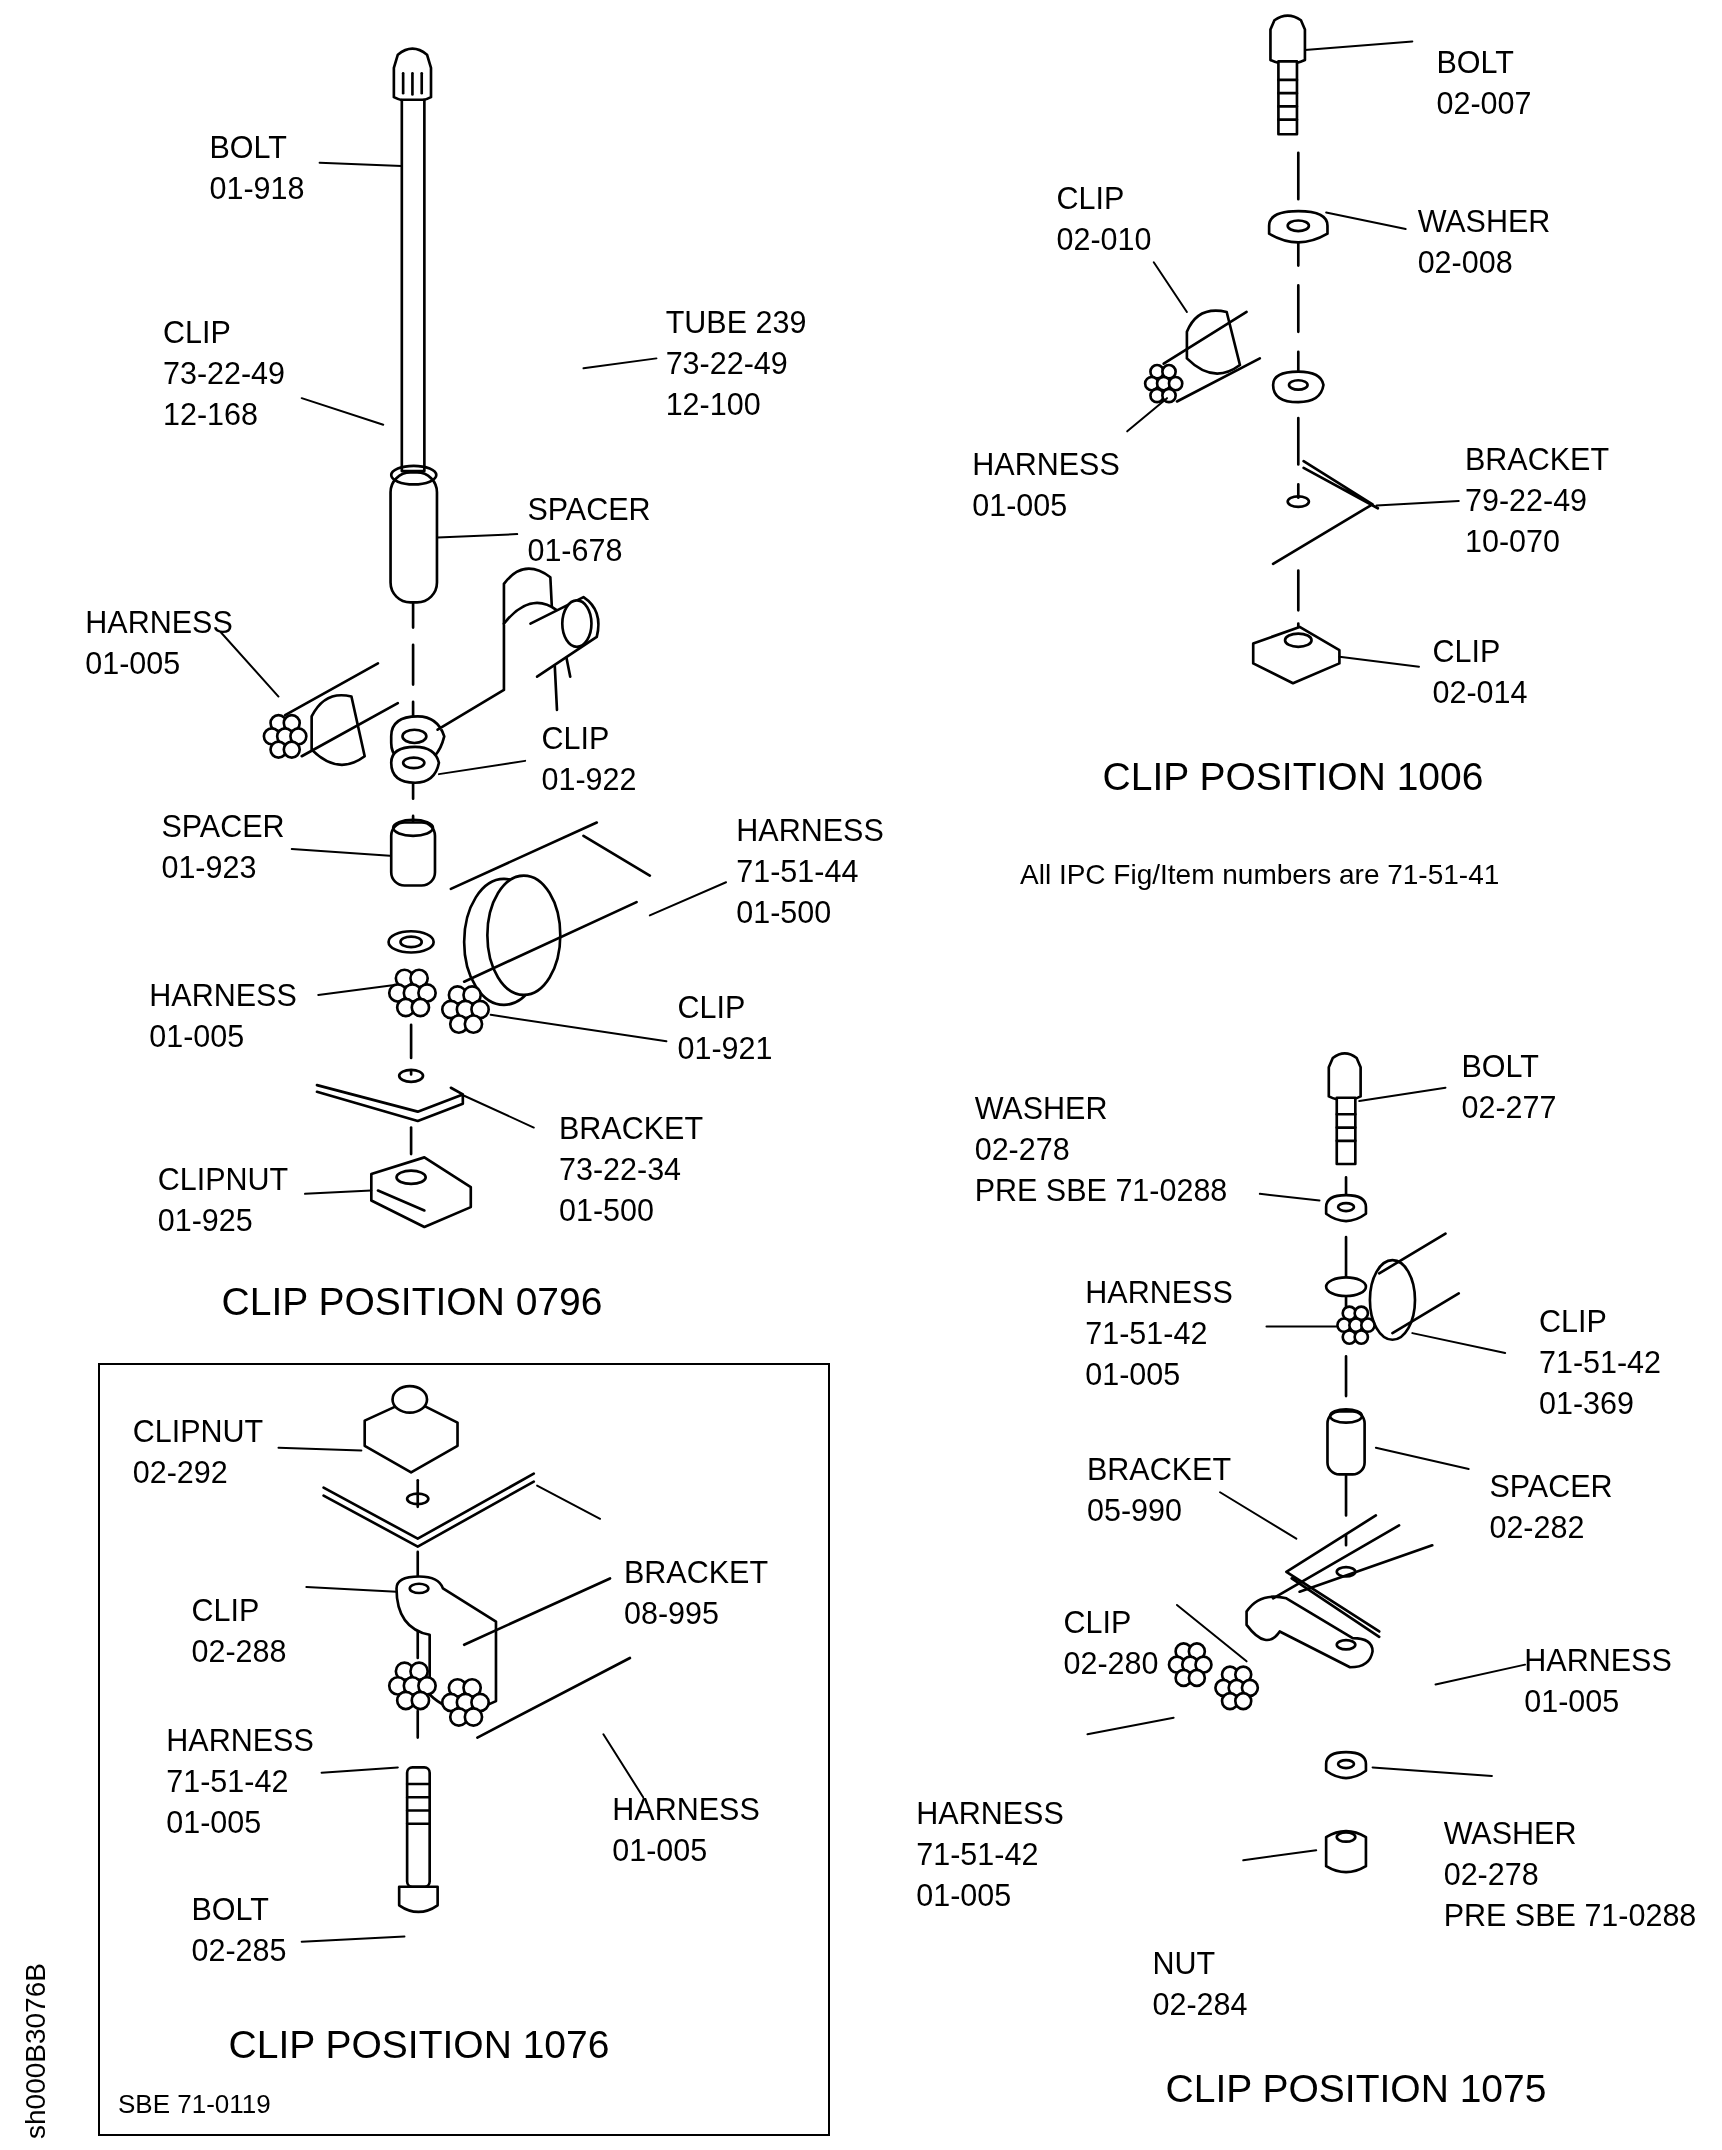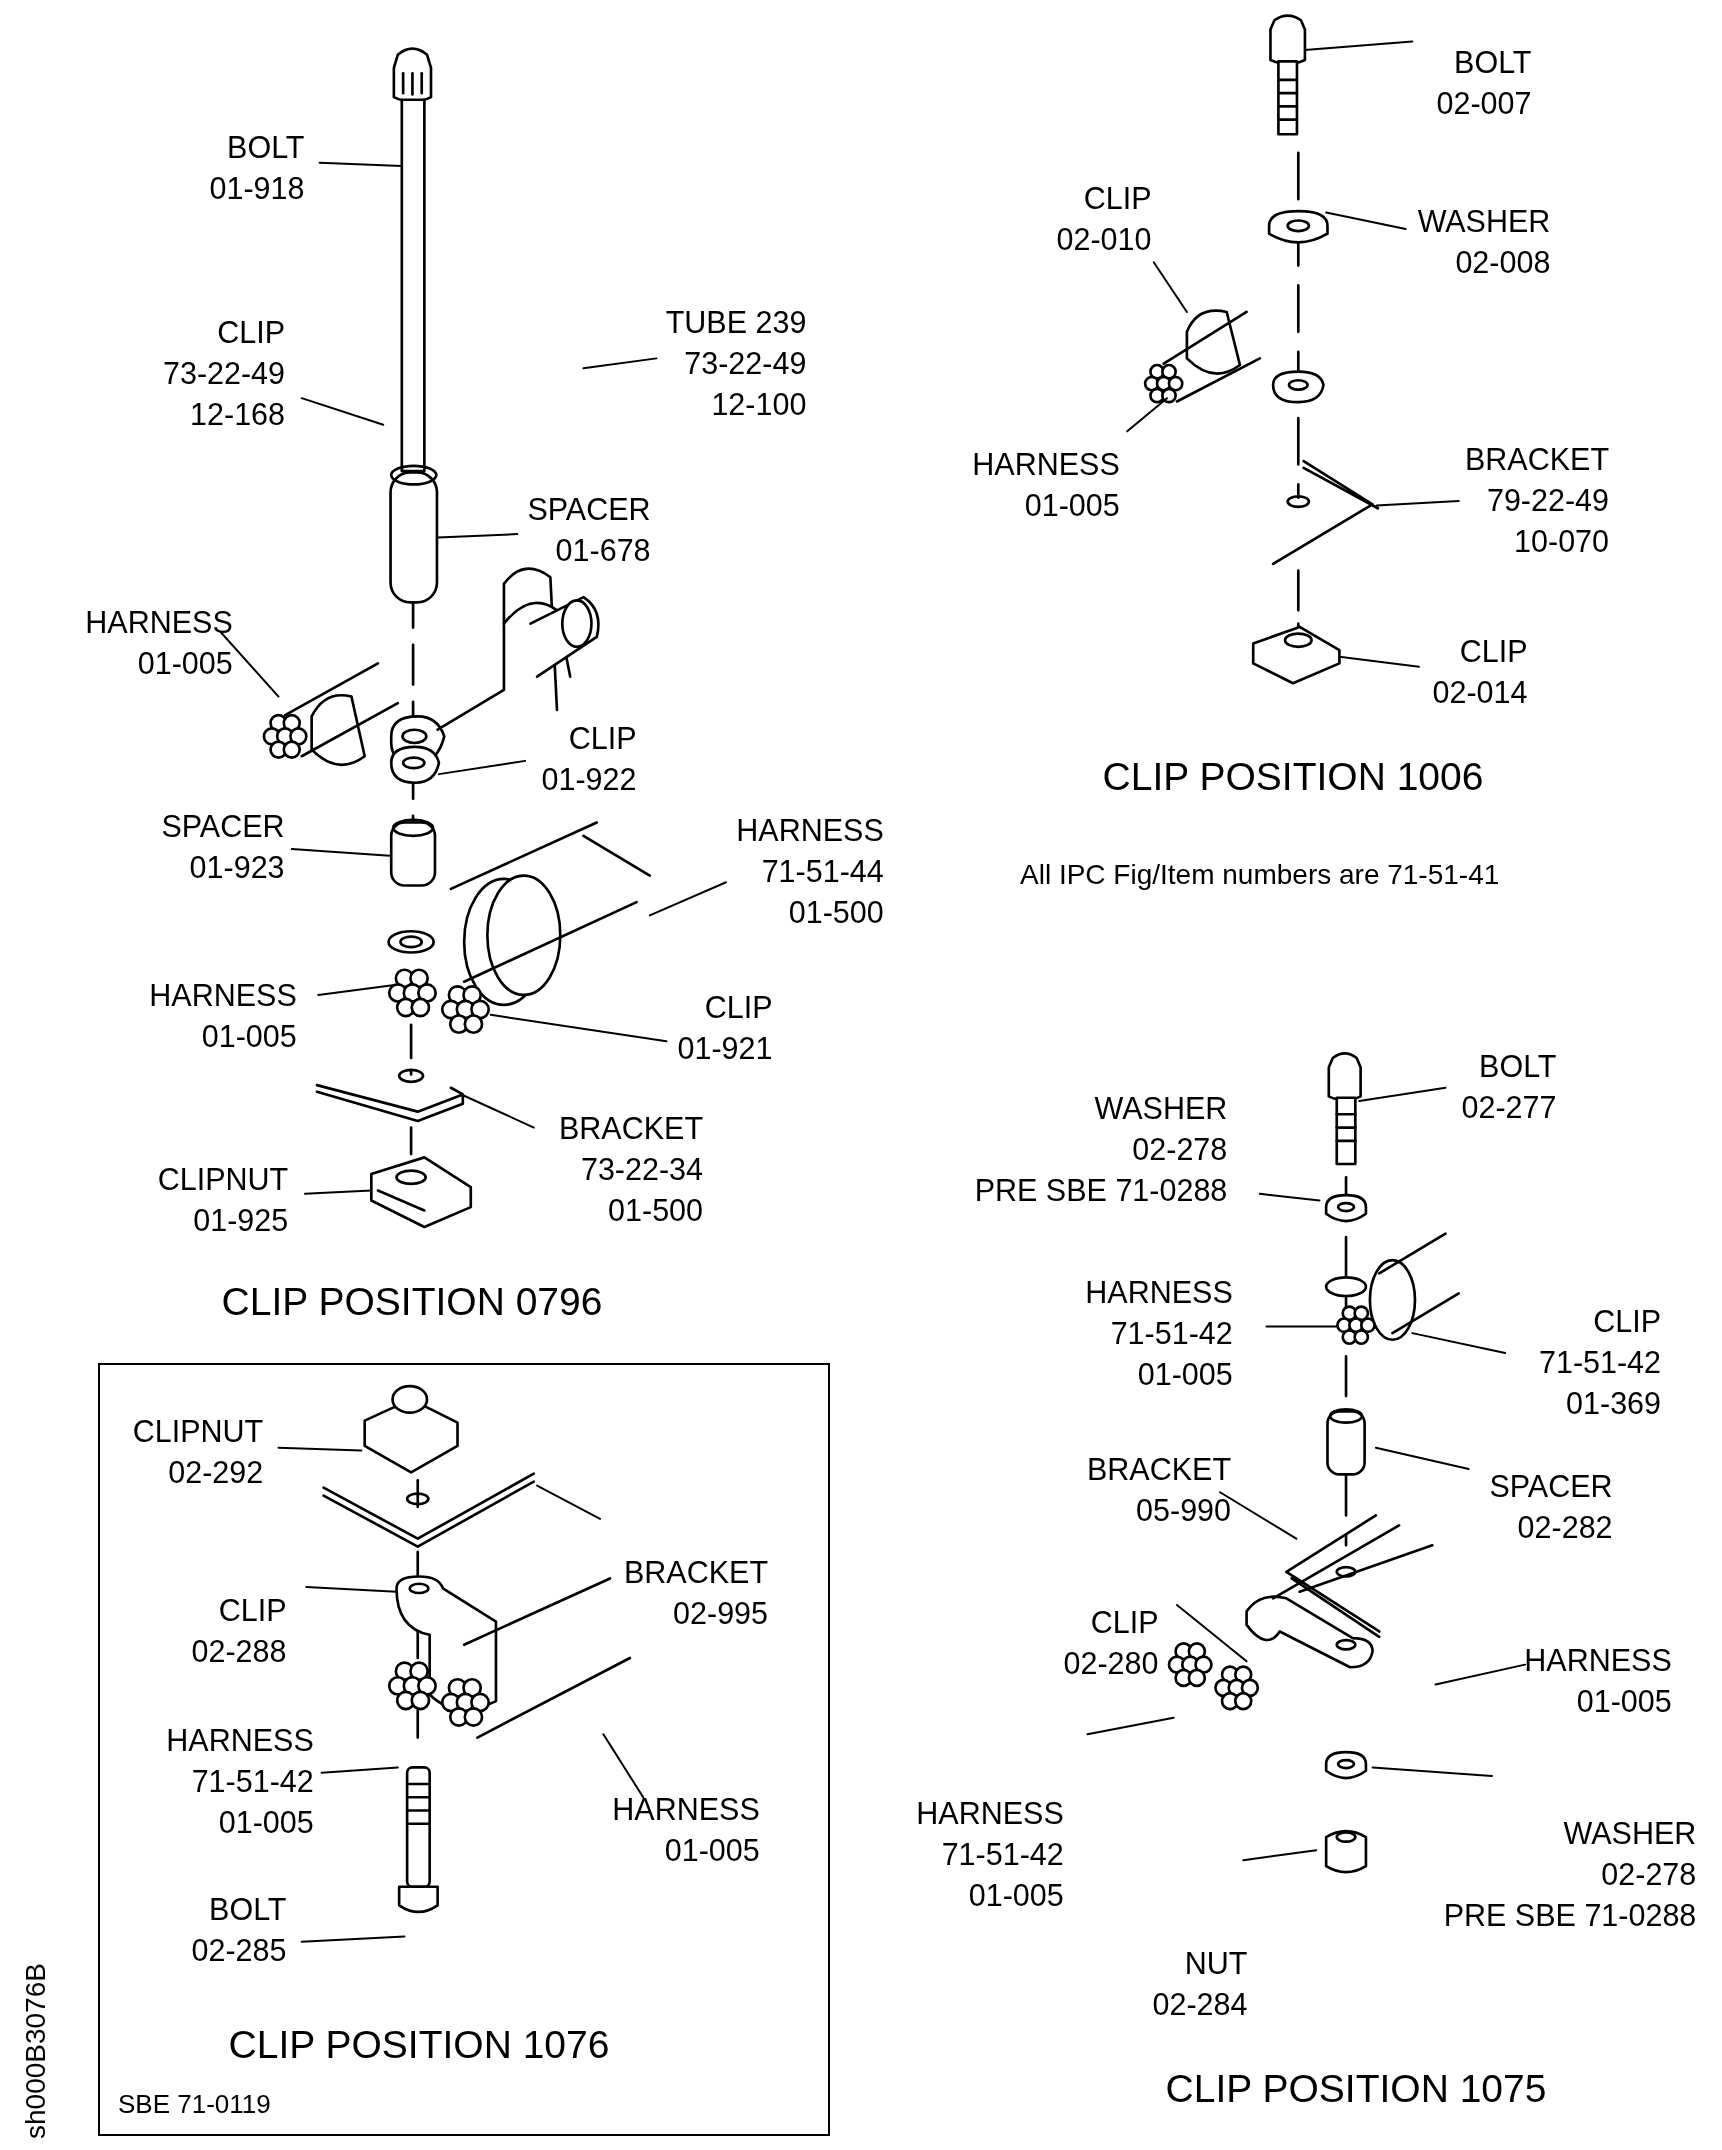--- a/index.html
+++ b/index.html
@@ -1,19 +1,19 @@
 <!DOCTYPE html>
 <html style="font-size:10.6px"><head>
 <meta charset="utf-8">
 <style>
   html, body { margin: 0; padding: 0; background: #ffffff; }
   body { width: 1722px; height: 2151px; position: relative; overflow: hidden;
          font-family: "Liberation Sans", sans-serif; color: #000; }
   svg#art { position: absolute; left: 0; top: 0; width: 1722px; height: 2151px; }
-  .lbl { position: absolute; font-size: 30.5px; line-height: 41px; text-align: right;
+  .lbl { position: absolute; font-size: 30.5px; line-height: 41px; text-align: left;
          white-space: nowrap; transform: translateX(-50%); }
   .lbl span { display: block; }
   .cap { position: absolute; font-size: 39px; white-space: nowrap; transform: translateX(-50%); }
   .note { position: absolute; font-size: 28px; line-height: 42px; white-space: nowrap; }
   .side { position: absolute; font-size: 28px; transform-origin: left top;
           transform: rotate(-90deg); white-space: nowrap; }
   .box { position: absolute; border: 2.7px solid #000; }
   .sbe { position: absolute; font-size: 26px; }
 </style>
 </head>
@@ -385,21 +385,21 @@
   <div>All IPC Fig/Item numbers are 71-51-41</div>
 </div>
 
 <div class="box" style="left:98px;top:1363px;width:728px;height:769px"></div>
 <div class="lbl" style="left:198px;top:1411px">
   <span>CLIPNUT</span>
   <span>02-292</span>
 </div>
 <div class="lbl" style="left:696px;top:1552px">
   <span>BRACKET</span>
-  <span>02-995</span>
+  <span>08-995</span>
 </div>
 <div class="lbl" style="left:239px;top:1590px">
   <span>CLIP</span>
   <span>02-288</span>
 </div>
 <div class="lbl" style="left:240px;top:1720px">
   <span>HARNESS</span>
   <span>71-51-42</span>
   <span>01-005</span>
 </div>

